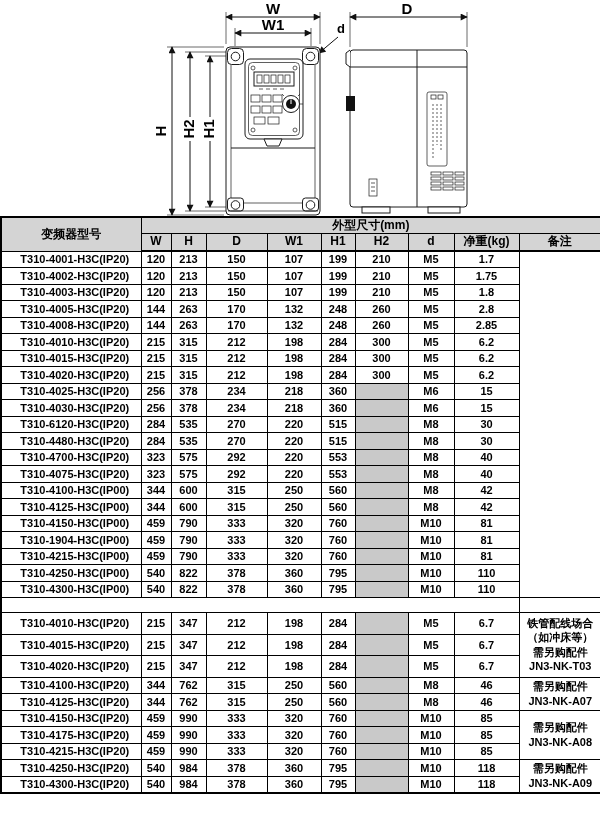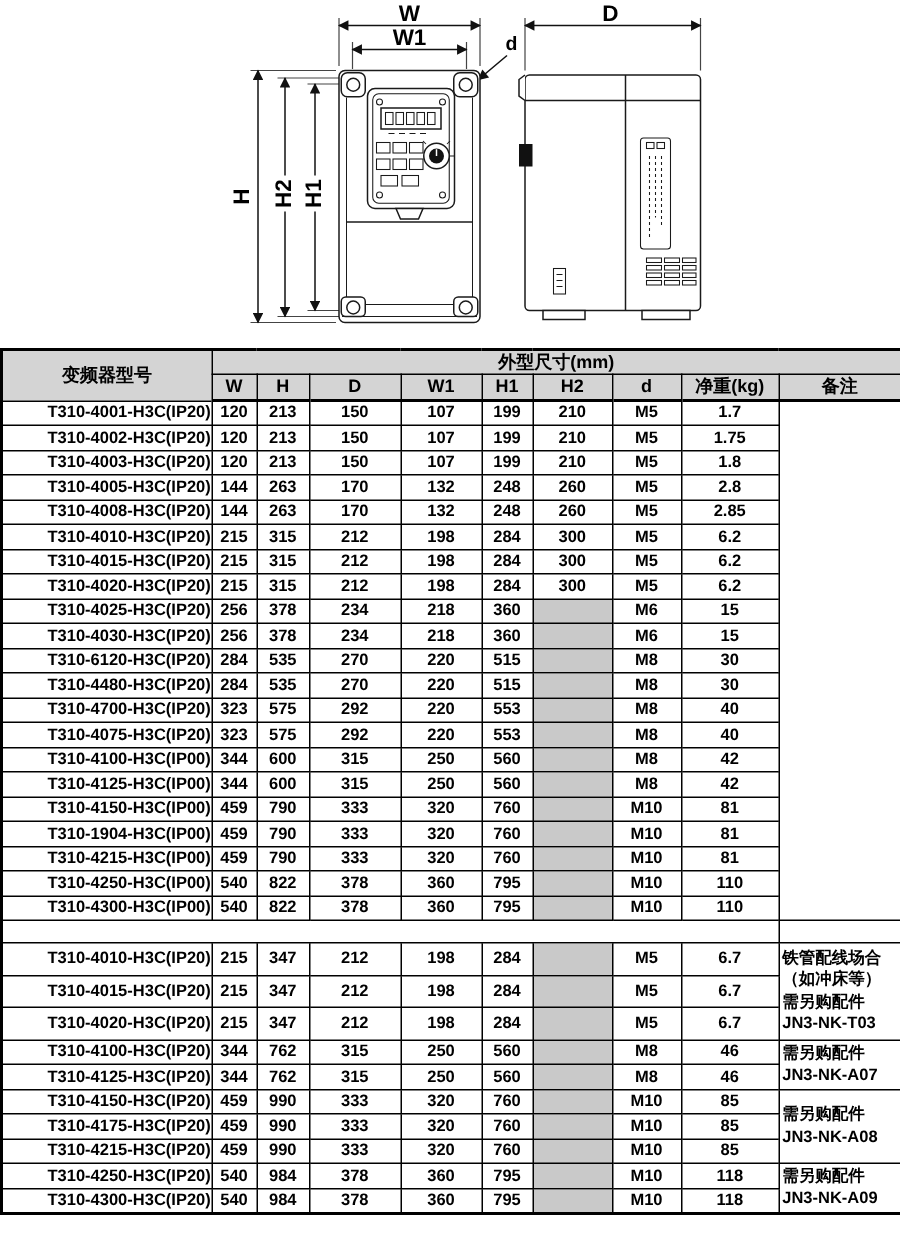--- a/index.html
+++ b/index.html
@@ -1,40 +1,40 @@
 <!DOCTYPE html>
 <html><head>
 <meta charset="utf-8">
 <style>
   html,body{margin:0;padding:0;}
   body{
     width:600px;height:840px;position:relative;background:#fff;overflow:hidden;
     font-family:"Liberation Sans","DejaVu Sans",sans-serif;color:#000;
   }
   .diagram{position:absolute;top:0;left:0;width:600px;height:228px;}
-  .table-wrap{position:absolute;top:232px;left:0;width:508px;}
+  .table-wrap{position:absolute;top:216px;left:0;width:508px;}
   table{
     border-collapse:collapse;table-layout:fixed;width:600px;
     border:2px solid #000;
   }
   th,td{
     border:1px solid #000;font-weight:bold;font-size:11px;line-height:1.1;
     text-align:center;padding:0;overflow:hidden;white-space:nowrap;color:#000;
   }
   thead th{background:#d4d4d4;font-size:12px;}
   thead tr.hrow1 th{height:15px;}
   thead tr.hrow2 th{height:16px;border-bottom:2px solid #000;}
   tbody.s1 tr{height:16.5px;}
   tbody.sp tr{height:15px;}
   tbody.s2 tr{height:16.5px;}
   tbody.s2 tr.tall{height:21.5px;}
-  td.model{text-align:right;padding-left:7px;}
+  td.model{text-align:center;padding-left:7px;}
   td.gray{background:#c9c9c9;}
   td.remark{font-size:11px;white-space:normal;line-height:1.3;text-align:left;padding:1px 1px 1px 2px;vertical-align:middle;}
-  td.remark div{white-space:nowrap;}
+  td.remark div{white-space:nowrap;text-align:center;}
   td.spacer,td.spacer-r{background:#fff;}
   svg{display:block;}
   .ln{stroke:#1a1a1a;stroke-width:1;fill:none;}
   .thin{stroke:#1a1a1a;stroke-width:0.7;fill:none;}
   .ext{stroke:#444;stroke-width:0.8;fill:none;}
   .dim{stroke:#111;stroke-width:1;fill:none;}
   .fillw{fill:#fff;}
   .dimtxt{font-family:"Liberation Sans","DejaVu Sans",sans-serif;font-size:15px;font-weight:bold;fill:#000;}
   .dimtxt-s{font-family:"Liberation Sans","DejaVu Sans",sans-serif;font-size:13px;font-weight:bold;fill:#000;}
 </style>

